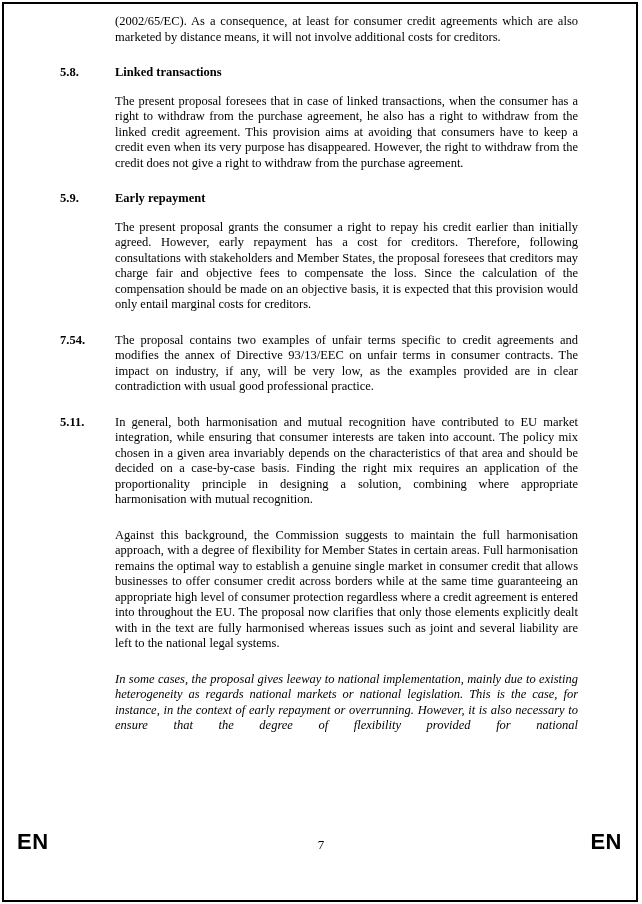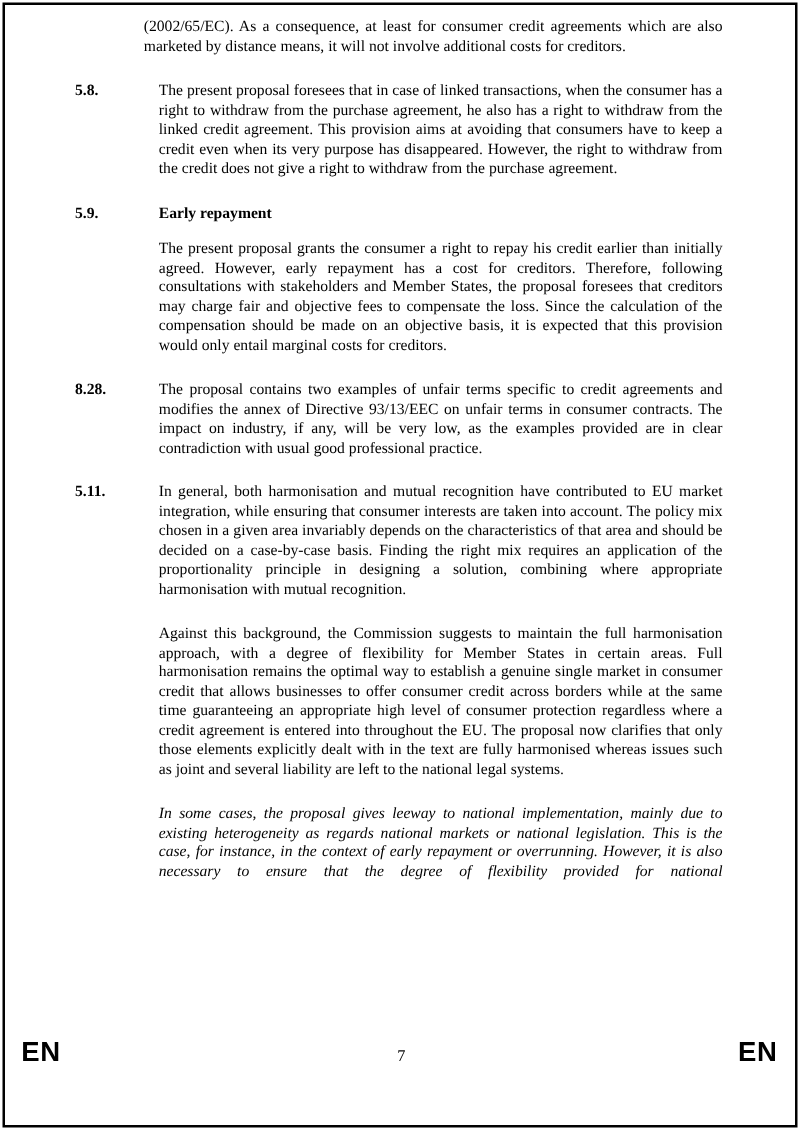--- a/index.html
+++ b/index.html
@@ -32,21 +32,20 @@
     font-size: 12.5px;
     line-height: 15.5px;
   }
   .intro {
     margin: 0 0 20px 55px;
     text-align: justify;
   }
   .section {
     display: flex;
     align-items: flex-start;
-    gap: 12px;
   }
   .sec-num {
     width: 55px;
     flex-shrink: 0;
     font-weight: bold;
   }
   .sec-body {
     flex: 1;
     min-width: 0;
   }
@@ -94,34 +93,35 @@
 
 <div class="page-frame"></div>
 
 <div class="content">
 
   <p class="intro">(2002/65/EC). As a consequence, at least for consumer credit agreements which are also marketed by distance means, it will not involve additional costs for creditors.</p>
 
   <div class="section">
     <div class="sec-num">5.8.</div>
     <div class="sec-body">
+      <h3 class="sec-title">Linked transactions</h3>
       <p>The present proposal foresees that in case of linked transactions, when the consumer has a right to withdraw from the purchase agreement, he also has a right to withdraw from the linked credit agreement. This provision aims at avoiding that consumers have to keep a credit even when its very purpose has disappeared. However, the right to withdraw from the credit does not give a right to withdraw from the purchase agreement.</p>
     </div>
   </div>
 
   <div class="section">
     <div class="sec-num">5.9.</div>
     <div class="sec-body">
       <h3 class="sec-title">Early repayment</h3>
       <p>The present proposal grants the consumer a right to repay his credit earlier than initially agreed. However, early repayment has a cost for creditors. Therefore, following consultations with stakeholders and Member States, the proposal foresees that creditors may charge fair and objective fees to compensate the loss. Since the calculation of the compensation should be made on an objective basis, it is expected that this provision would only entail marginal costs for creditors.</p>
     </div>
   </div>
 
   <div class="section">
-    <div class="sec-num">8.28.</div>
+    <div class="sec-num">7.54.</div>
     <div class="sec-body">
       <p>The proposal contains two examples of unfair terms specific to credit agreements and modifies the annex of Directive 93/13/EEC on unfair terms in consumer contracts. The impact on industry, if any, will be very low, as the examples provided are in clear contradiction with usual good professional practice.</p>
     </div>
   </div>
 
   <div class="section">
     <div class="sec-num">5.11.</div>
     <div class="sec-body">
       <p>In general, both harmonisation and mutual recognition have contributed to EU market integration, while ensuring that consumer interests are taken into account. The policy mix chosen in a given area invariably depends on the characteristics of that area and should be decided on a case-by-case basis. Finding the right mix requires an application of the proportionality principle in designing a solution, combining where appropriate harmonisation with mutual recognition.</p>
       <p>Against this background, the Commission suggests to maintain the full harmonisation approach, with a degree of flexibility for Member States in certain areas. Full harmonisation remains the optimal way to establish a genuine single market in consumer credit that allows businesses to offer consumer credit across borders while at the same time guaranteeing an appropriate high level of consumer protection regardless where a credit agreement is entered into throughout the EU. The proposal now clarifies that only those elements explicitly dealt with in the text are fully harmonised whereas issues such as joint and several liability are left to the national legal systems.</p>

